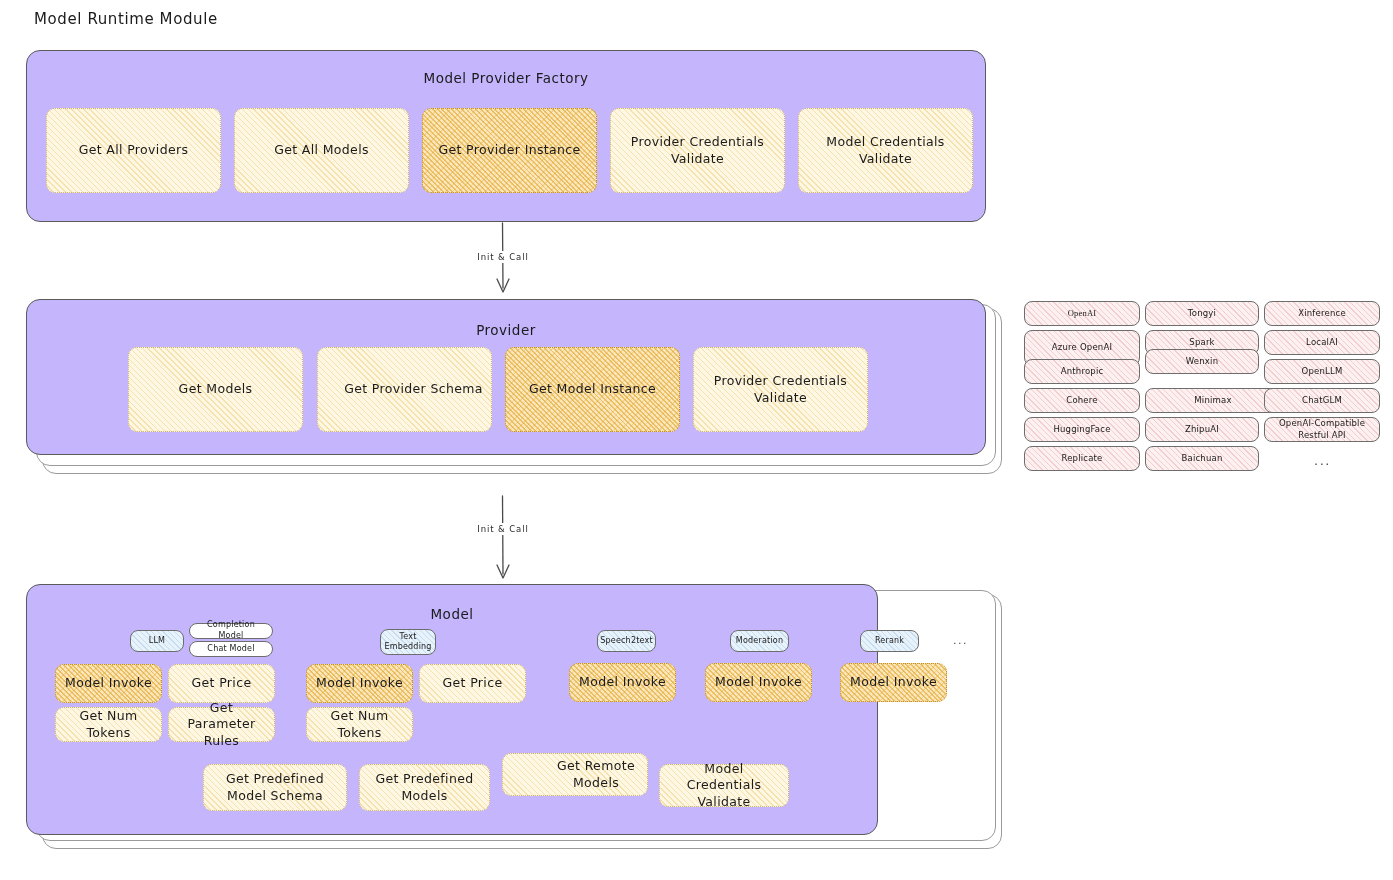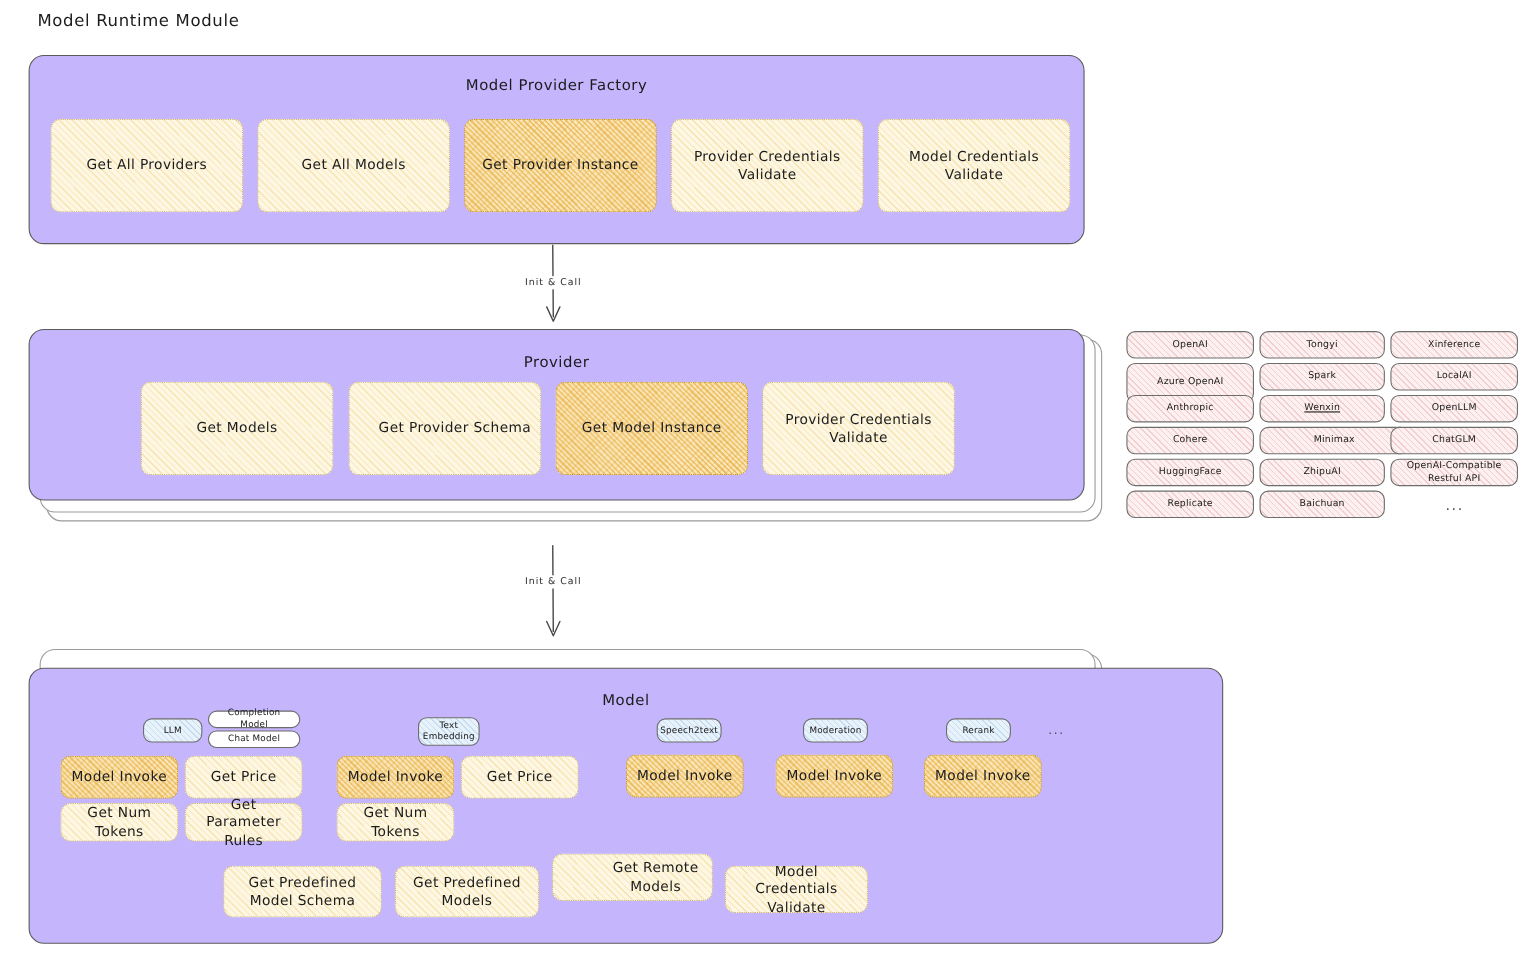--- a/index.html
+++ b/index.html
@@ -182,30 +182,30 @@
   <div class="card-title" style="top:22px;">Provider</div>
 
   <div class="node cream" style="left:101px; top:47px; width:175px; height:85px;">Get Models</div>
   <div class="node cream" style="left:290px; top:47px; width:175px; height:85px;padding-left:24px;">Get Provider Schema</div>
   <div class="node gold" style="left:478px; top:47px; width:175px; height:85px;">Get Model Instance</div>
   <div class="node cream" style="left:666px; top:47px; width:175px; height:85px;">Provider Credentials Validate</div>
 </div>
 
 <div style="position:absolute; left:1024px; top:301px; width:356px; height:175px;">
 
-  <div class="node pink" style="left:0px; top:0px; width:116px; height:25px;">OpenAI</div>
+  <div class="node pink" style="left:0px; top:0px; width:116px; height:25px;font-family:Liberation Serif, serif;">OpenAI</div>
   <div class="node pink" style="left:0px; top:29px; width:116px; height:36px;">Azure OpenAI</div>
   <div class="node pink" style="left:0px; top:58px; width:116px; height:25px;">Anthropic</div>
   <div class="node pink" style="left:0px; top:87px; width:116px; height:25px;">Cohere</div>
   <div class="node pink" style="left:0px; top:116px; width:116px; height:25px;">HuggingFace</div>
   <div class="node pink" style="left:0px; top:145px; width:116px; height:25px;">Replicate</div>
 
   <div class="node pink" style="left:121px; top:0px; width:114px; height:25px;">Tongyi</div>
   <div class="node pink" style="left:121px; top:29px; width:114px; height:25px;">Spark</div>
-  <div class="node pink" style="left:121px; top:58px; width:114px; height:25px;text-decoration:underline;">Wenxin</div>
+  <div class="node pink" style="left:121px; top:48px; width:114px; height:25px;">Wenxin</div>
   <div class="node pink" style="left:121px; top:87px; width:136px; height:25px;">Minimax</div>
   <div class="node pink" style="left:121px; top:116px; width:114px; height:25px;">ZhipuAI</div>
   <div class="node pink" style="left:121px; top:145px; width:114px; height:25px;">Baichuan</div>
 
   <div class="node pink" style="left:240px; top:0px; width:116px; height:25px;">Xinference</div>
   <div class="node pink" style="left:240px; top:29px; width:116px; height:25px;">LocalAI</div>
   <div class="node pink" style="left:240px; top:58px; width:116px; height:25px;">OpenLLM</div>
   <div class="node pink" style="left:240px; top:87px; width:116px; height:25px;">ChatGLM</div>
   <div class="node pink" style="left:240px; top:116px; width:116px; height:25px;">OpenAI-Compatible Restful API</div>
   <div class="ellipsis" style="left:290px; top:152px;">...</div>
@@ -214,21 +214,21 @@
 <div class="arrow-wrap" style="left:456px; top:495px; width:95px; height:88px;">
   <svg width="95" height="88" viewBox="0 0 95 88">
     <path d="M46.5 1 L47 79" stroke="#4a4a4a" stroke-width="1.3" fill="none" stroke-linecap="round"></path>
     <path d="M41 70 L47 83 L53 70" stroke="#4a4a4a" stroke-width="1.3" fill="none" stroke-linecap="round" stroke-linejoin="round"></path>
   </svg>
   <div class="arrow-label" style="left:47px; top:28px;">Init &amp; Call</div>
 </div>
 
 <div class="deck-layer" style="left:42px; top:594px; width:960px; height:255px;"></div>
 <div class="deck-layer" style="left:36px; top:590px; width:960px; height:251px;"></div>
-<div class="sketch-card" style="left:26px; top:584px; width:1086px; height:251px;margin-top:23px;">
+<div class="sketch-card" style="left:26px; top:584px; width:852px; height:251px;">
   <div class="card-title" style="top:21px;">Model</div>
 
   <div class="node blue" style="left:103px; top:45px; width:54px; height:22px;">LLM</div>
   <div class="node plain" style="left:162px; top:38px; width:84px; height:16px;">Completion Model</div>
   <div class="node plain" style="left:162px; top:56px; width:84px; height:16px;">Chat Model</div>
 
   <div class="node gold" style="left:28px; top:79px; width:107px; height:39px;">Model Invoke</div>
   <div class="node cream" style="left:141px; top:79px; width:107px; height:39px;">Get Price</div>
   <div class="node cream" style="left:28px; top:122px; width:107px; height:35px;">Get Num Tokens</div>
   <div class="node cream" style="left:141px; top:122px; width:107px; height:35px;">Get Parameter Rules</div>

